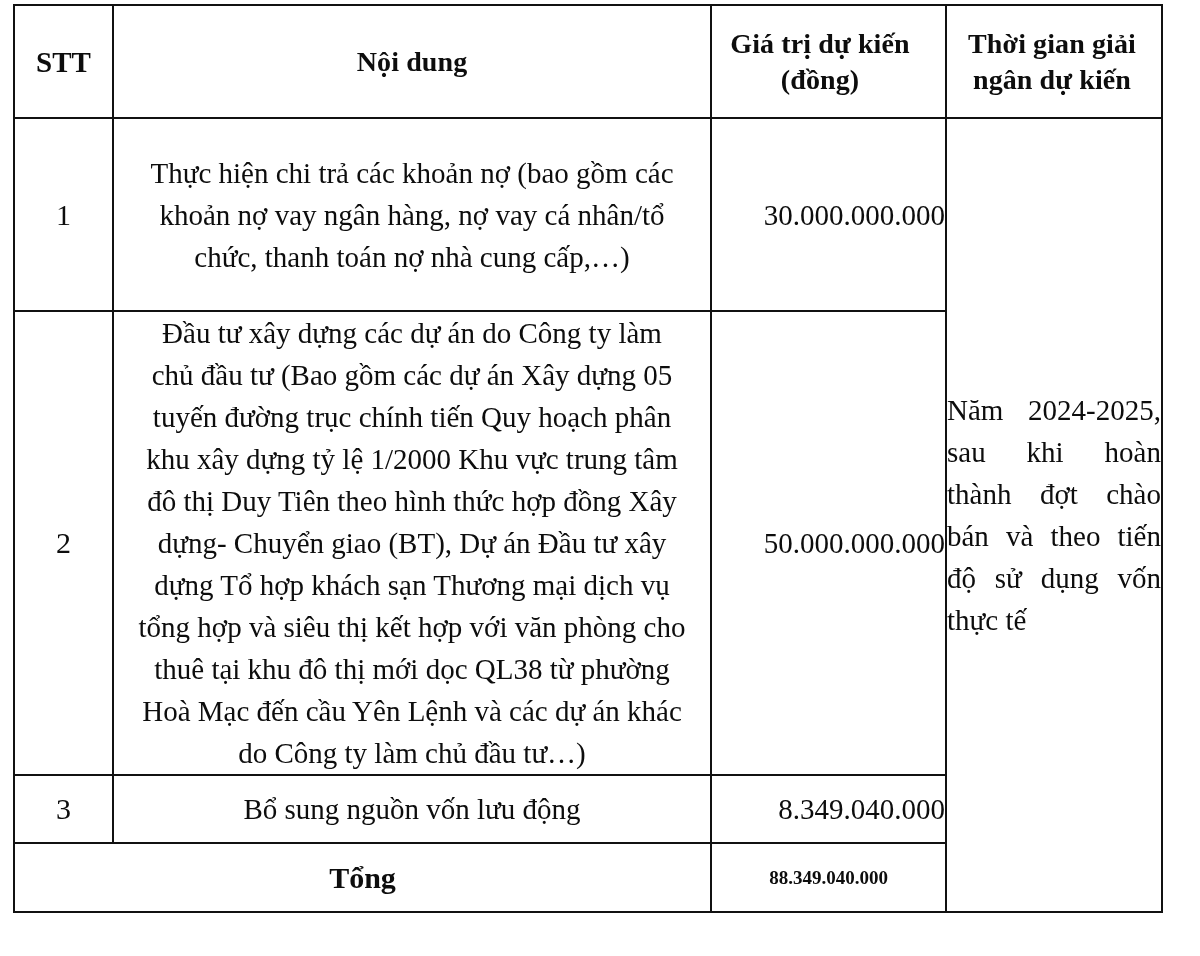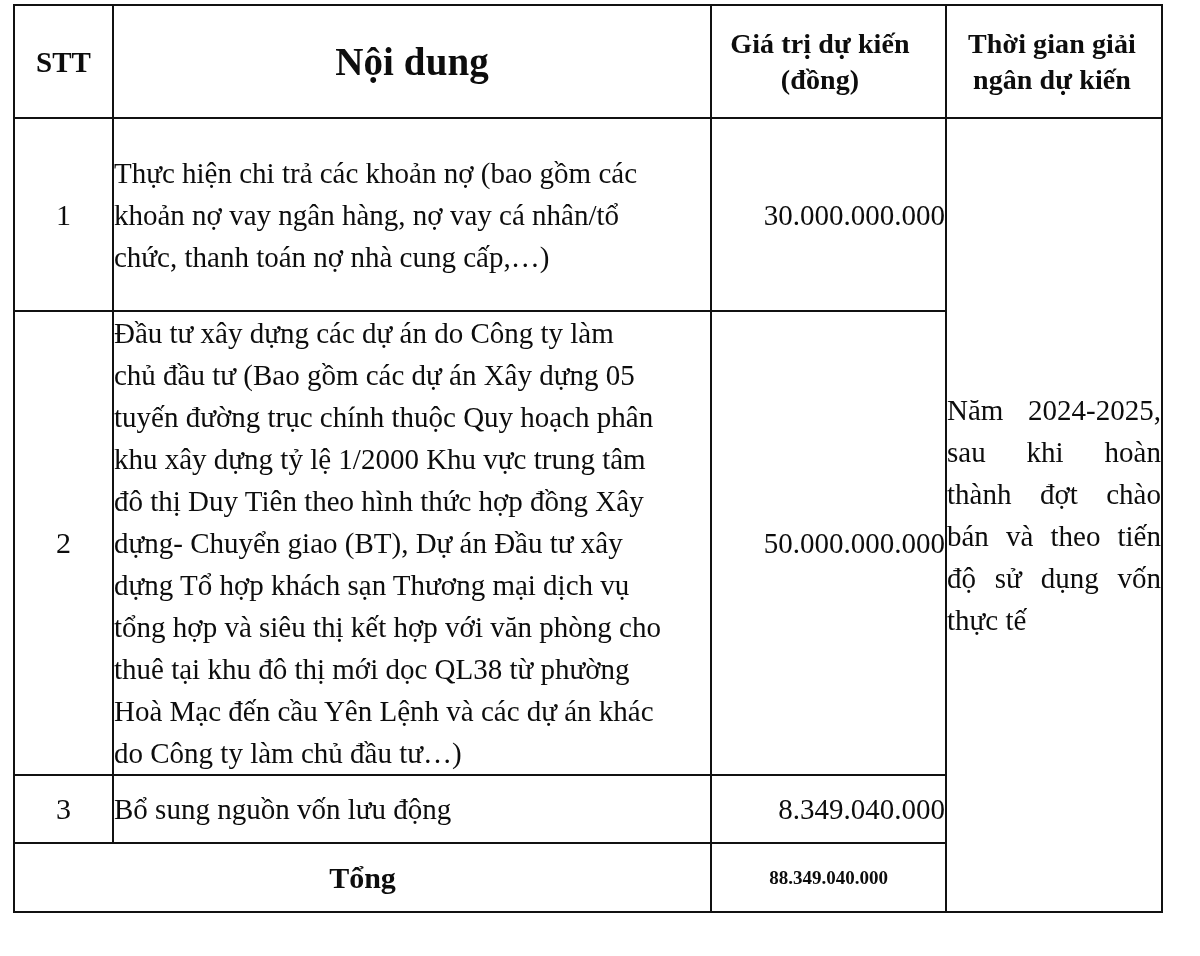--- a/index.html
+++ b/index.html
@@ -51,33 +51,33 @@
   thead th {
     font-weight: bold;
     text-align: center;
     font-size: 29px;
     line-height: 36px;
     height: 111px;
     padding: 4px 6px;
     letter-spacing: 0.1px;
   }
   thead th.h-stt { font-size: 29px; }
-  thead th.h-noidung { font-size: 39px; border-radius: 13px; }
+  thead th.h-noidung { font-size: 28px; border-radius: 13px; }
   thead th.h-giatri { font-size: 28px; padding-left: 8px; padding-right: 25px; }
   thead th.h-thoigian { font-size: 28px; padding-left: 6px; padding-right: 10px; }
 
   
   td.stt {
     text-align: center;
     font-size: 30px;
     line-height: 36px;
   }
 
   td.noidung {
-    text-align: left;
+    text-align: center;
     font-size: 29px;
     line-height: 42px;
     padding: 9px 12px 11px 14px;
   }
   td.noidung .line { display: block; white-space: nowrap; }
 
   td.giatri {
     text-align: right;
     font-size: 29px;
     line-height: 38px;
@@ -161,21 +161,21 @@
         <td class="thoigian" rowspan="4">
           <p>Năm 2024-2025, sau khi hoàn thành đợt chào bán và theo tiến độ sử dụng vốn thực tế</p>
         </td>
       </tr>
 
       <tr class="row-2">
         <td class="stt">2</td>
         <td class="noidung">
           <span class="line">Đầu tư xây dựng các dự án do Công ty làm</span>
           <span class="line">chủ đầu tư (Bao gồm các dự án Xây dựng 05</span>
-          <span class="line">tuyến đường trục chính thuộc Quy hoạch phân</span>
+          <span class="line">tuyến đường trục chính tiến Quy hoạch phân</span>
           <span class="line">khu xây dựng tỷ lệ 1/2000 Khu vực trung tâm</span>
           <span class="line">đô thị Duy Tiên theo hình thức hợp đồng Xây</span>
           <span class="line">dựng- Chuyển giao (BT), Dự án Đầu tư xây</span>
           <span class="line">dựng Tổ hợp khách sạn Thương mại dịch vụ</span>
           <span class="line">tổng hợp và siêu thị kết hợp với văn phòng cho</span>
           <span class="line">thuê tại khu đô thị mới dọc QL38 từ phường</span>
           <span class="line">Hoà Mạc đến cầu Yên Lệnh và các dự án khác</span>
           <span class="line">do Công ty làm chủ đầu tư…)</span>
         </td>
         <td class="giatri">50.000.000.000</td>

